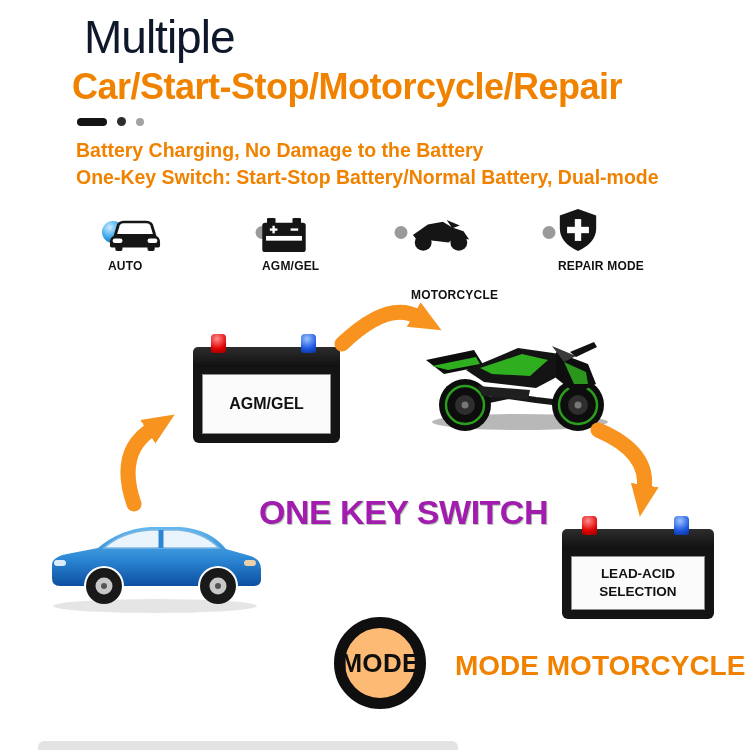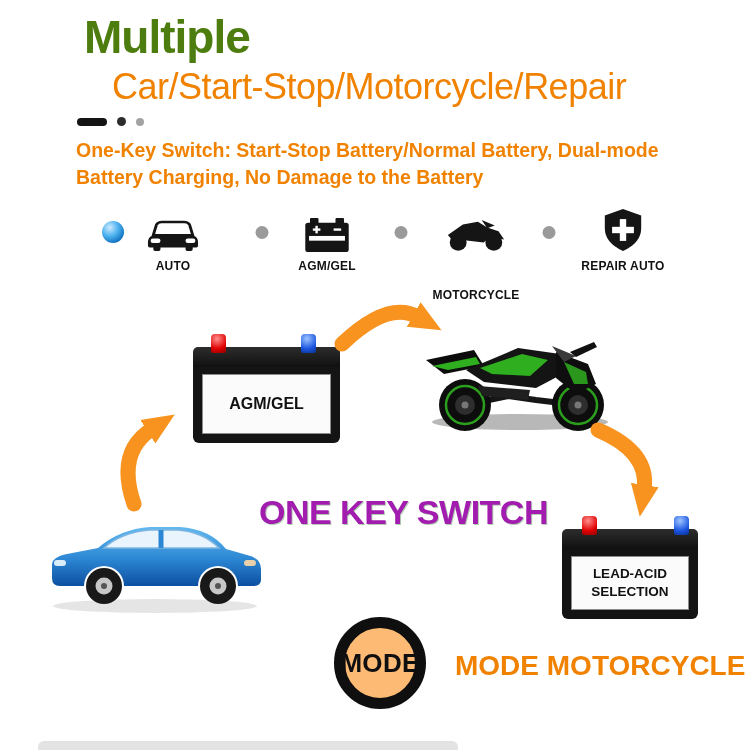--- a/index.html
+++ b/index.html
@@ -1,34 +1,34 @@
 <!DOCTYPE html>
 <html><head>
 <meta charset="utf-8">
 <style>
   * { margin:0; padding:0; box-sizing:border-box; }
   html,body { background:#ffffff; }
   body { font-family:"Liberation Sans", sans-serif; }
   .stage { position:relative; width:750px; height:750px; background:#ffffff; overflow:hidden; }
 
   
-  .title { position:absolute; left:84px; top:10px; font-size:46px; font-weight:700; letter-spacing:-1px; color:#4d7c0f;text-align:right; }
-  .subtitle { position:absolute; left:72px; top:66px; font-size:36px; font-weight:400; letter-spacing:-0.5px; color:#f08200; white-space:nowrap;margin-left:40px; }
+  .title { position:absolute; left:84px; top:10px; font-size:46px; font-weight:400; letter-spacing:-1px; color:#0f172a;text-align:right; }
+  .subtitle { position:absolute; left:72px; top:66px; font-size:36px; font-weight:700; letter-spacing:-0.5px; color:#f08200; white-space:nowrap; }
 
   .pager { position:absolute; left:77px; top:117px; display:flex; align-items:center; gap:10px; }
   .pager .dash { width:30px; height:8px; border-radius:4px; background:#141414; }
   .pager .dot1 { width:9px; height:9px; border-radius:50%; background:#2c2c2c; }
   .pager .dot2 { width:8px; height:8px; border-radius:50%; background:#a3a3a3; }
 
   .desc { position:absolute; left:76px; top:137px; width:640px; font-size:19.5px; font-weight:700; color:#f08200; line-height:1.4; }
 
   
   .sphere { position:absolute; left:102px; top:221px; width:22px; height:22px; border-radius:50%;
             background:radial-gradient(circle at 35% 30%, #cfeaff 0%, #4fb3f0 40%, #0e6ebe 78%, #0a57a0 100%); }
-  .mode-item { position:absolute; top:204px; transform:translateX(-50%); display:flex; flex-direction:column; align-items:center; width:130px; }
+  .mode-item { position:absolute; top:204px; transform:translateX(-50%); display:flex; flex-direction:column; align-items:flex-start; width:130px; }
   .micon { height:48px; display:flex; align-items:flex-end; justify-content:center; }
   .mlabel { margin-top:7px; font-size:12px; font-weight:700; color:#111; letter-spacing:0.2px; white-space:nowrap; }
   .sep-dot { position:absolute; top:226px; width:13px; height:13px; border-radius:50%; background:#9a9a9a; transform:translateX(-50%); }
 
   
   .big-img { position:absolute; z-index:1; }
 
   
   .battery { position:absolute; z-index:1; }
   .term { position:absolute; top:0; width:15px; height:19px; border-radius:4px 4px 2px 2px; }
@@ -57,22 +57,22 @@
   <div class="title">Multiple</div>
   <div class="subtitle">Car/Start-Stop/Motorcycle/Repair</div>
 
   <div class="pager">
     <span class="dash"></span>
     <span class="dot1"></span>
     <span class="dot2"></span>
   </div>
 
   <div class="desc">
+    <div>Battery Charging, No Damage to the Battery</div>
     <div>One-Key Switch: Start-Stop Battery/Normal Battery, Dual-mode</div>
-    <div>Battery Charging, No Damage to the Battery</div>
   </div>
 
   <div class="sphere"></div>
 
   <div class="mode-item" style="left:173px;">
     <span class="micon">
       <svg viewBox="0 0 60 38" width="54" height="34">
         <path d="M6 20 L10 7 Q12 3 18 3 L42 3 Q48 3 50 7 L54 20 Q58 22 58 27 L58 31 Q58 33 56 33 L52 33 L52 35 Q52 37 50 37 L46 37 Q44 37 44 35 L44 33 L16 33 L16 35 Q16 37 14 37 L10 37 Q8 37 8 35 L8 33 L4 33 Q2 33 2 31 L2 27 Q2 22 6 20 Z" fill="#151515"></path>
         <path d="M13 8 Q14 6 17 6 L43 6 Q46 6 47 8 L50 18 L10 18 Z" fill="#ffffff"></path>
         <rect x="5" y="23" width="11" height="5" rx="2.5" fill="#ffffff"></rect>
@@ -116,21 +116,21 @@
   <span class="sep-dot" style="left:549px;"></span>
 
   <div class="mode-item" style="left:623px;">
     <span class="micon">
       <svg viewBox="0 0 44 48" width="40" height="44">
         <path d="M22 1 L42 8 L42 22 Q42 38 22 47 Q2 38 2 22 L2 8 Z" fill="#151515"></path>
         <rect x="18.5" y="12" width="7" height="24" fill="#ffffff"></rect>
         <rect x="10" y="20.5" width="24" height="7" fill="#ffffff"></rect>
       </svg>
     </span>
-    <span class="mlabel">REPAIR AUTO</span>
+    <span class="mlabel">REPAIR MODE</span>
   </div>
 
   <div class="battery" style="left:193px; top:334px; width:147px;">
     <span class="term red" style="left:18px;"></span>
     <span class="term blue" style="left:108px;"></span>
     <div class="bat-top"></div>
     <div class="bat-body" style="height:76px;">
       <div class="bat-panel" style="font-size:16px;">
         <span>AGM/GEL</span>
       </div>
@@ -178,21 +178,21 @@
       <circle cx="64" cy="88" r="8.5" fill="#c8c8c8"></circle>
       <circle cx="64" cy="88" r="3" fill="#555"></circle>
       <circle cx="178" cy="88" r="18" fill="#191919"></circle>
       <circle cx="178" cy="88" r="8.5" fill="#c8c8c8"></circle>
       <circle cx="178" cy="88" r="3" fill="#555"></circle>
       <rect x="14" y="62" width="12" height="6" rx="3" fill="#eef7ff" opacity="0.9"></rect>
       <rect x="204" y="62" width="12" height="6" rx="3" fill="#ffd9a6" opacity="0.9"></rect>
     </svg>
   </div>
 
-  <div class="battery" style="left:562px; top:516px; width:136px;">
+  <div class="battery" style="left:562px; top:516px; width:152px;">
     <span class="term red" style="left:20px;"></span>
     <span class="term blue" style="left:112px;"></span>
     <div class="bat-top"></div>
     <div class="bat-body" style="height:70px;">
       <div class="bat-panel" style="font-size:13.5px; line-height:1.3;">
         <span>LEAD-ACID</span>
         <span>SELECTION</span>
       </div>
     </div>
   </div>

